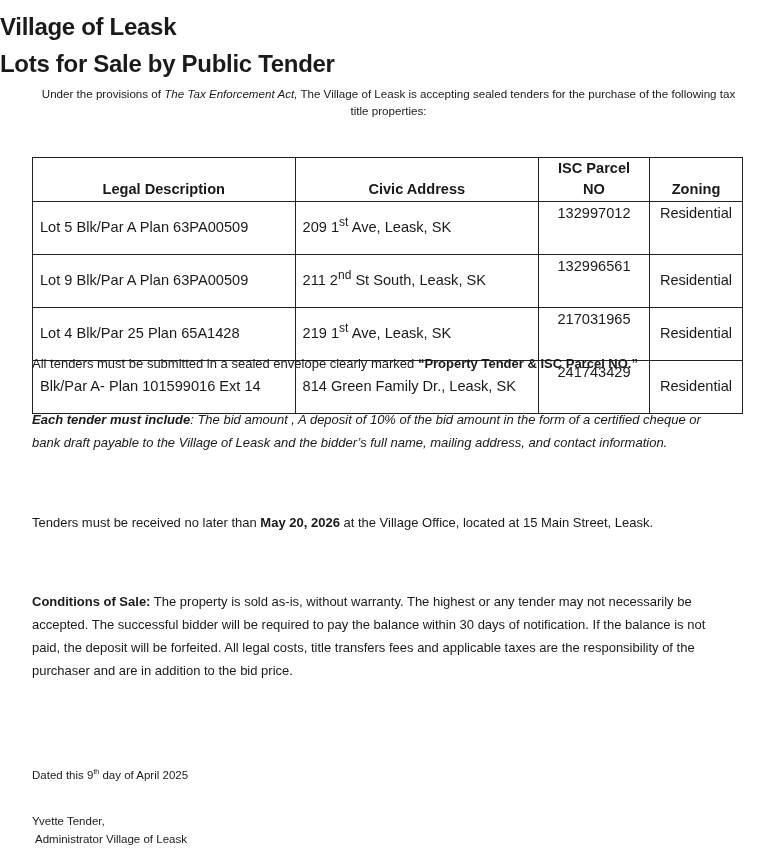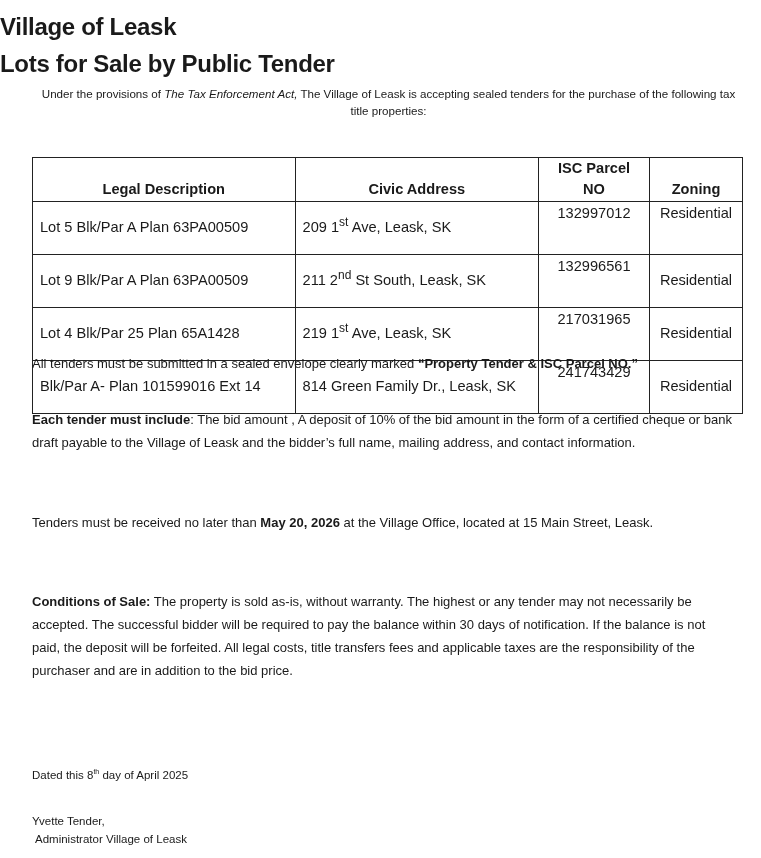--- a/index.html
+++ b/index.html
@@ -26,21 +26,21 @@
   td { height: 30px; vertical-align: bottom; padding-bottom: 19px; }
   td.parcel { text-align: center; vertical-align: top; padding-top: 3px; }
   td.zone { text-align: center; }
   td.zone.first { vertical-align: top; padding-top: 3px; }
   sup { font-size: 12px; line-height: 0; }
   .u { text-decoration-style: double; }
   .para {
     position: absolute; left: 32px; width: 700px; font-size: 13px; line-height: 23px;
   }
   #p1 { top: 352px; }
-  #p2 { top: 408px; }
+  #p2 { top: 408px; font-style: italic; }
   #p3 { top: 511px; }
   #p4 { top: 590px; }
   .small { position: absolute; left: 32px; font-size: 11.5px; line-height: 18px; }
   #dated { top: 766px; }
   #sig1 { top: 812px; }
   #sig2 { top: 830px; left: 35px; }
 </style>
 </head>
 <body>
 
@@ -87,15 +87,15 @@
     <td class="zone">Residential</td>
   </tr>
 </tbody>
   </table>
 
 <div id="p1" class="para"><span>All tenders must be submitted in a sealed envelope clearly marked  </span><b>“Property Tender &amp; ISC Parcel NO.”</b></div>
 <div id="p2" class="para"><b>Each tender must include</b><span>: The bid amount , A deposit of 10% of the bid amount in the form of a certified cheque or bank draft payable to the Village of Leask and the bidder’s full name, mailing address, and contact information.</span></div>
 <div id="p3" class="para"><span>Tenders must be received no later than </span><b>May 20, 2026</b><span> at the Village Office, located at 15 Main Street, Leask.</span></div>
 <div id="p4" class="para"><b>Conditions of Sale:</b><span> The property is sold as-is, without warranty. The highest or any tender may not necessarily be accepted. The successful bidder will be required to pay the balance within 30 days of notification. If the balance is not paid, the deposit will be forfeited. All legal costs, title transfers fees and applicable taxes are the responsibility of the purchaser and are in addition to the bid price.</span></div>
 
-<div id="dated" class="small"><span>Dated this 8</span><sup style="font-size:7px">th</sup><span> day of April 2025</span></div>
+<div id="dated" class="small"><span>Dated this 9</span><sup style="font-size:7px">th</sup><span> day of April 2025</span></div>
 <div id="sig1" class="small">Yvette Tender,</div>
 <div id="sig2" class="small">Administrator Village of Leask</div>
 
 </body></html>

